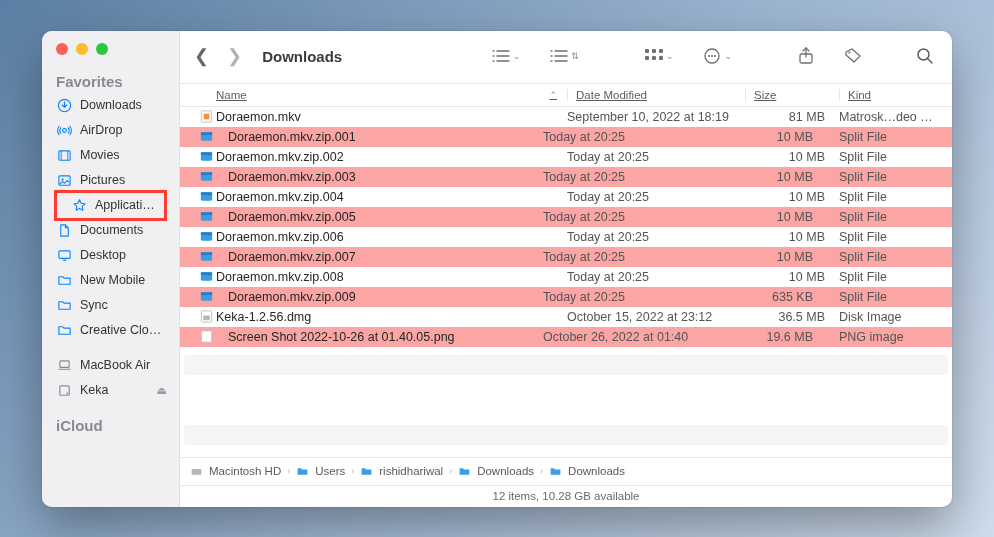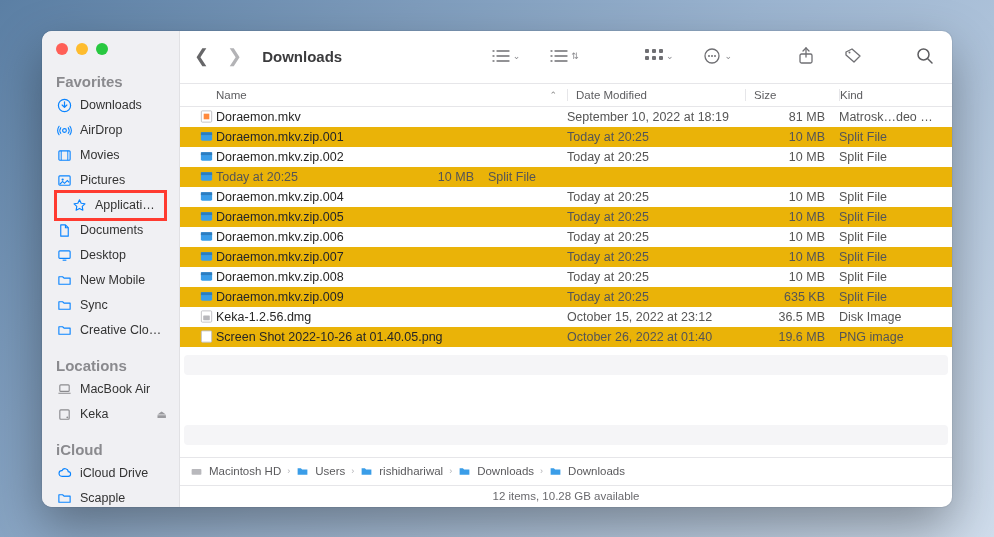--- a/index.html
+++ b/index.html
@@ -70,33 +70,34 @@
   .tb-btn { color:#6f6f73; display:flex; align-items:center; gap:3px; font-size:14px; padding:0 4px;}
   .tb-group{display:flex; gap:22px; align-items:center;}
   .chev { font-size:9px; color:#8a8a8e;}
   
   .colhdr {
     display:flex; align-items:center;
     height:24px; font-size:11.5px; color:#5d5d60;
     border-top:1px solid #e6e6e9;
     border-bottom:1px solid #e6e6e9;
     padding-left:36px;
+    text-decoration:underline;
   }
   .colhdr .c-name{flex:1; display:flex; align-items:center; gap:4px;}
   .colhdr .c-date{width:178px; border-left:1px solid #e6e6e9; padding-left:8px;}
   .colhdr .c-size{width:94px; border-left:1px solid #e6e6e9; padding-left:8px; }
-  .colhdr .c-kind{width:113px; border-left:1px solid #e6e6e9; }
+  .colhdr .c-kind{width:113px; border-left:1px solid #e6e6e9; padding-left:8px;}
   .sort-ind{font-size:9px; color:#888; margin-right:10px;}
   
   .rows { overflow:auto; flex:1 1 auto; min-height:0; }
   .row {
     display:flex; align-items:center; height:20px;
     padding-left:18px; font-size:12.5px;
   }
-  .row.alt{ background:#eab308; }
+  .row.alt{ background:#fca5a5;gap:12px; }
   .row .fico{width:16px; height:16px; margin-right:2px; display:flex; align-items:center; justify-content:center; flex-shrink:0;}
   .row .c-name{flex:1; padding-left:0; white-space:nowrap; overflow:hidden; text-overflow:ellipsis;}
   .row .c-date{width:178px; color:#555; white-space:nowrap; overflow:hidden;}
   .row .c-size{width:94px; color:#555; text-align:right; padding-right:14px;}
   .row .c-kind{width:113px; color:#555; white-space:nowrap; overflow:hidden; text-overflow:ellipsis; padding-right:19px;}
   .blank-bar{ margin:8px 4px 0; height:20px; background:#f5f5f7; border-radius:4px;}
   
   .pathbar {
     height:28px; border-top:1px solid #e6e6e9;
     display:flex; align-items:center; gap:6px;
@@ -216,21 +217,20 @@
           <span class="ico">
             <svg width="15" height="15" viewBox="0 0 16 16">
               <path d="M2 4h4l1.5 1.5H14V12H2z" fill="none" stroke="#0a84ff" stroke-width="1.2" stroke-linejoin="round"></path>
             </svg>
           </span>
           <span class="lbl">Creative Clo…</span>
         </div>
       </div>
 
     <div style="height:10px"></div>
-    <div class="section-label">Locations</div>
     <div id="sb-loc">
         <div class="sb-item">
           <span class="ico gray">
             <svg width="15" height="15" viewBox="0 0 16 16">
               <rect x="3" y="3" width="10" height="7" rx="1" fill="none" stroke="#8a8a8e" stroke-width="1.2"></rect>
               <line x1="1.5" y1="12" x2="14.5" y2="12" stroke="#8a8a8e" stroke-width="1.2"></line>
             </svg>
           </span>
           <span class="lbl">MacBook Air</span>
         </div>
@@ -241,38 +241,20 @@
               <circle cx="11" cy="11" r="1" fill="#8a8a8e"></circle>
             </svg>
           </span>
           <span class="lbl">Keka</span>
           <span class="eject">⏏</span>
         </div>
       </div>
 
     <div style="height:10px"></div>
     <div class="section-label">iCloud</div>
-    <div id="sb-icloud">
-        <div class="sb-item">
-          <span class="ico">
-            <svg width="15" height="15" viewBox="0 0 16 16">
-              <path d="M5 11a3 3 0 0 1 .3-6A3.5 3.5 0 0 1 12 6a2.5 2.5 0 0 1 0 5z" fill="none" stroke="#0a84ff" stroke-width="1.2"></path>
-            </svg>
-          </span>
-          <span class="lbl">iCloud Drive</span>
-        </div>
-        <div class="sb-item">
-          <span class="ico">
-            <svg width="15" height="15" viewBox="0 0 16 16">
-              <path d="M2 4h4l1.5 1.5H14V12H2z" fill="none" stroke="#0a84ff" stroke-width="1.2" stroke-linejoin="round"></path>
-            </svg>
-          </span>
-          <span class="lbl">Scapple</span>
-        </div>
-      </div>
   </div>
 
   <div class="main">
     <div class="toolbar">
       <div class="nav-arrows">
         <span>❮</span>
         <span>❯</span>
       </div>
       <div class="title">Downloads</div>
       <div class="spacer"></div>
@@ -404,20 +386,21 @@
           <span class="c-size">10 MB</span>
           <span class="c-kind">Split File</span>
         </div>
         <div class="row alt">
           <span class="fico">
             <svg width="15" height="15" viewBox="0 0 16 16">
               <rect x="2" y="3.5" width="12" height="9" rx="1.5" fill="#3a9de8"></rect>
               <rect x="2" y="3.5" width="12" height="3" fill="#2b7dc0"></rect>
             </svg>
           </span>
+          <span class="c-name">Doraemon.mkv.zip.003</span>
           <span class="c-date">Today at 20:25</span>
           <span class="c-size">10 MB</span>
           <span class="c-kind">Split File</span>
         </div>
         <div class="row">
           <span class="fico">
             <svg width="15" height="15" viewBox="0 0 16 16">
               <rect x="2" y="3.5" width="12" height="9" rx="1.5" fill="#3a9de8"></rect>
               <rect x="2" y="3.5" width="12" height="3" fill="#2b7dc0"></rect>
             </svg>

